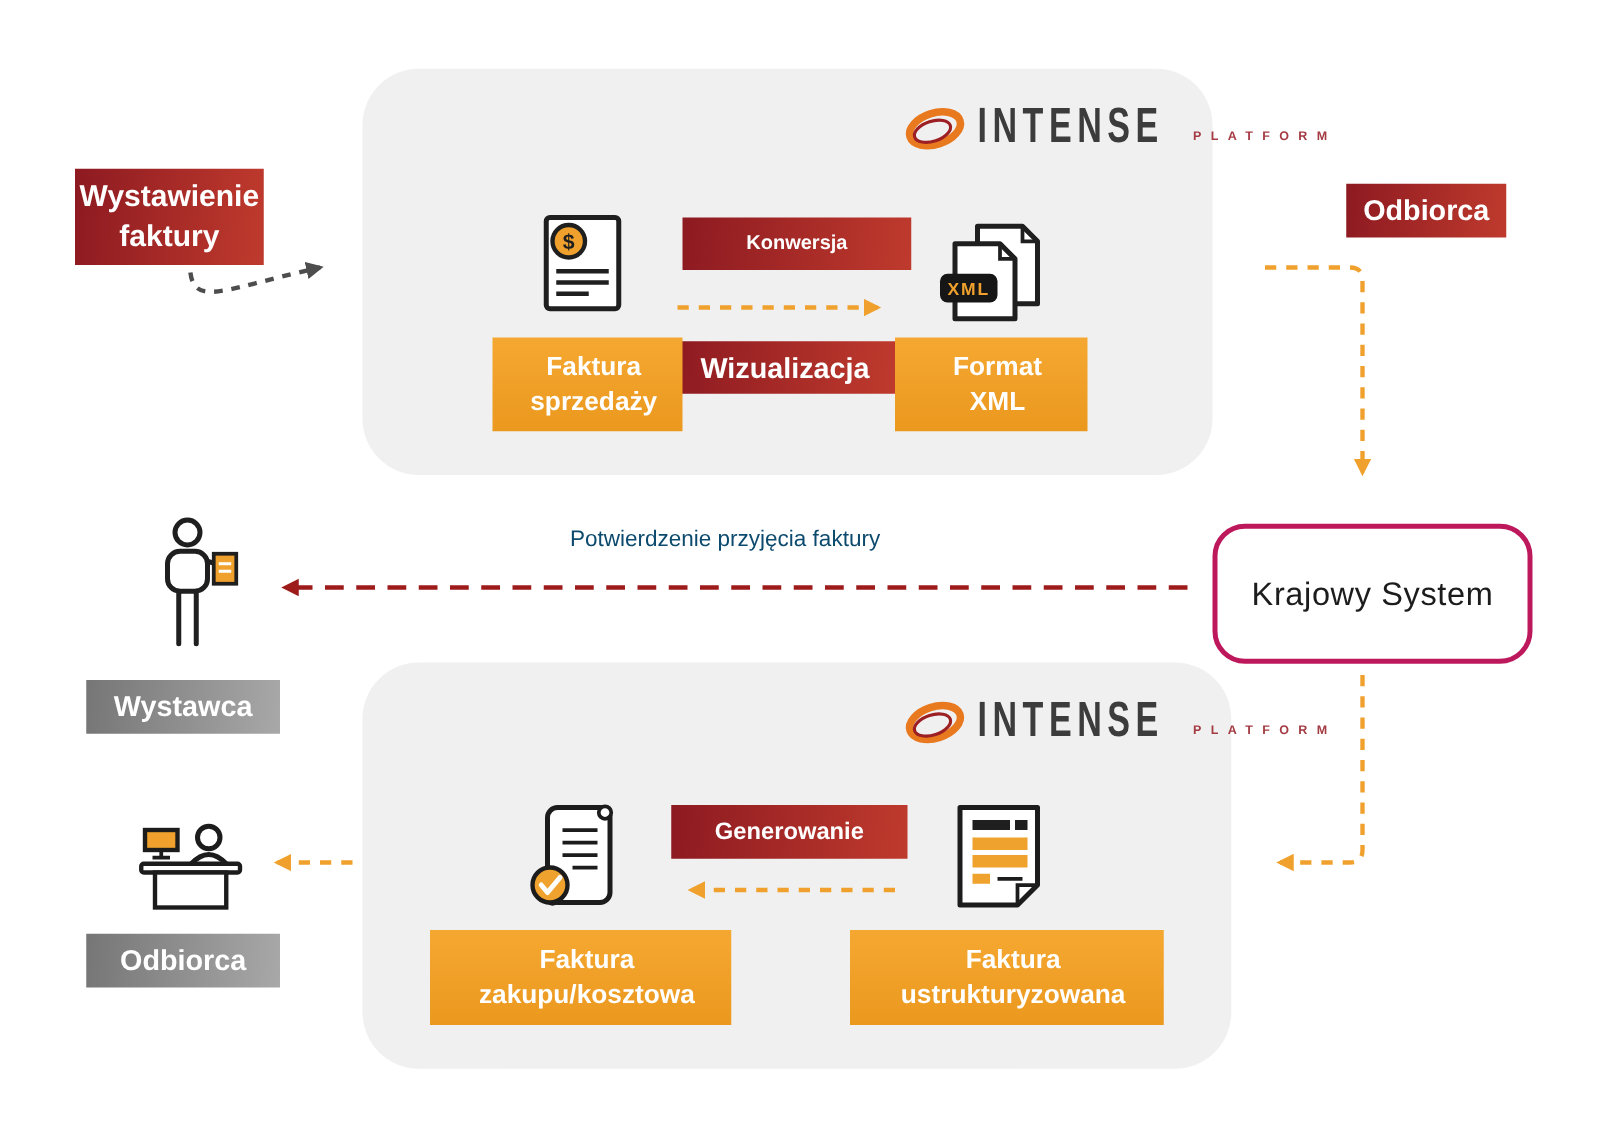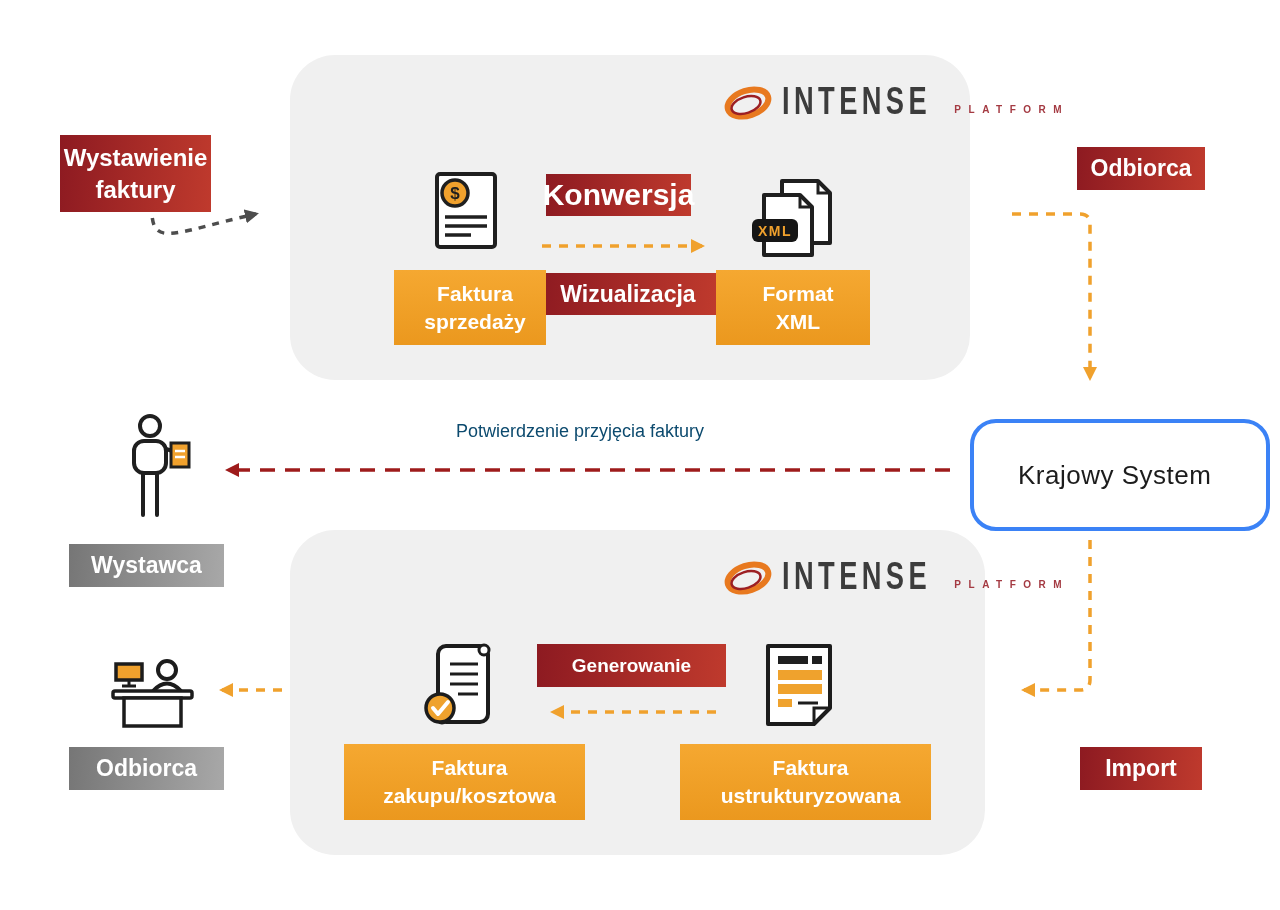--- a/index.html
+++ b/index.html
@@ -7,22 +7,22 @@
   .canvas{position:relative;width:1280px;height:910px;background:#ffffff;overflow:hidden;}
   .abs{position:absolute;}
   .panel{background:#f0f0f0;border-radius:45px;z-index:1;}
   .overlay{position:absolute;left:0;top:0;width:1280px;height:910px;z-index:5;pointer-events:none;}
   .content{z-index:6;}
   .badge{display:flex;align-items:center;justify-content:center;text-align:center;
          color:#ffffff;font-weight:700;white-space:pre-line;line-height:1.32;z-index:6;}
   .badge-red{background:linear-gradient(95deg,#8d1a21 0%,#bf3a2d 100%);}
   .badge-orange{background:linear-gradient(180deg,#f5a831 0%,#eb981e 100%);padding-left:10px;}
   .badge-gray{background:linear-gradient(95deg,#767676 0%,#a8a8a8 100%);}
-  .ksef{background:#ffffff;border:4px solid #3b82f6;border-radius:26px;
-        display:flex;flex-direction:column;justify-content:center;z-index:6;padding-left:44px;}
+  .ksef{background:#ffffff;border:4px solid #be185d;border-radius:26px;
+        display:flex;flex-direction:column;align-items:center;justify-content:center;z-index:6;}
   .ksef-line1{font-size:26px;color:#1c1c1c;font-weight:400;letter-spacing:0.5px;}
   .ksef-line2{font-size:37px;font-weight:700;color:#101010;margin-top:2px;letter-spacing:0.5px;}
   .ksef-accent{color:#e2001a;}
   .logo{display:flex;align-items:flex-start;gap:8px;z-index:6;}
   .logo-text{display:flex;flex-direction:row;}
   .logo-brand{display:block;font-weight:700;font-size:31px;line-height:30px;letter-spacing:5px;
               color:#3c3c3c;transform:scale(0.88,1.28);transform-origin:left top;}
   .logo-sub{display:block;font-size:10px;font-weight:700;letter-spacing:7.5px;color:#a43a42;
             margin-top:22px;padding-left:3px;}
   .confirm-text{font-size:18px;color:#0c4a6e;font-weight:400;z-index:6;}
@@ -76,21 +76,20 @@
     <circle cx="57" cy="20" r="9" fill="#ffffff" stroke="#1c1c1c" stroke-width="4"></circle>
     <path d="M43,41 q14,-15 28,0" fill="#ffffff" stroke="#1c1c1c" stroke-width="4"></path>
     <rect x="3" y="41" width="79" height="7" rx="2" fill="#ffffff" stroke="#1c1c1c" stroke-width="3.5"></rect>
     <rect x="14" y="48" width="57" height="28" fill="#ffffff" stroke="#1c1c1c" stroke-width="3.5"></rect>
   </svg>
 
   <div class="abs badge badge-gray" style="left:69px;top:747px;width:155px;height:43px;font-size:23px;">Odbiorca</div>
 
   <div class="abs badge badge-red" style="left:1077px;top:147px;width:128px;height:43px;font-size:23px;">Odbiorca</div>
 
-  <div class="abs badge badge-red" style="left:1080px;top:747px;width:122px;height:43px;font-size:23px;">Import</div>
 
   <div class="abs ksef" style="left:970px;top:419px;width:248px;height:104px;">
     <div class="ksef-line1">Krajowy System</div>
   </div>
 
   <div class="abs confirm-text" style="left:456px;top:421px;">Potwierdzenie przyjęcia faktury</div>
 
   <div class="abs logo" style="left:722px;top:82px;">
     <svg width="52" height="44" viewBox="0 0 52 44">
       <ellipse cx="26" cy="21" rx="21" ry="12.5" fill="none" stroke="#e8791f" stroke-width="6" transform="rotate(-18 26 21)"></ellipse>
@@ -102,21 +101,21 @@
     </div>
   </div>
 
   <svg class="abs content" style="left:430px;top:170px;" width="72" height="82" viewBox="0 0 72 82">
     <rect x="7" y="4" width="58" height="73" rx="3" fill="#ffffff" stroke="#1f1f1f" stroke-width="4"></rect>
     <circle cx="25" cy="23" r="13" fill="#f0a12d" stroke="#1f1f1f" stroke-width="3.5"></circle>
     <text x="25" y="29" text-anchor="middle" font-size="17" font-weight="bold" fill="#1f1f1f">$</text>
     <path d="M15,47 h42 M15,56 h42 M15,65 h26" stroke="#1f1f1f" stroke-width="3.5"></path>
   </svg>
 
-  <div class="abs badge badge-red" style="left:546px;top:174px;width:145px;height:42px;font-size:30px;">Konwersja</div>
+  <div class="abs badge badge-red" style="left:546px;top:174px;width:183px;height:42px;font-size:16px;">Konwersja</div>
 
   <div class="abs badge badge-red" style="left:539px;top:273px;width:178px;height:42px;font-size:23px;">Wizualizacja</div>
 
   <div class="abs badge badge-orange" style="left:394px;top:270px;width:142px;height:75px;font-size:21px;">Faktura
 sprzedaży</div>
 
   <svg class="abs content" style="left:748px;top:175px;" width="95" height="88" viewBox="0 0 95 88">
     <path d="M34,6 h36 l12,12 v50 h-48 z" fill="#ffffff" stroke="#1f1f1f" stroke-width="4" stroke-linejoin="round"></path>
     <path d="M70,6 v12 h12" fill="none" stroke="#1f1f1f" stroke-width="3"></path>
     <path d="M16,20 h36 l12,12 v48 h-48 z" fill="#ffffff" stroke="#1f1f1f" stroke-width="4" stroke-linejoin="round"></path>

